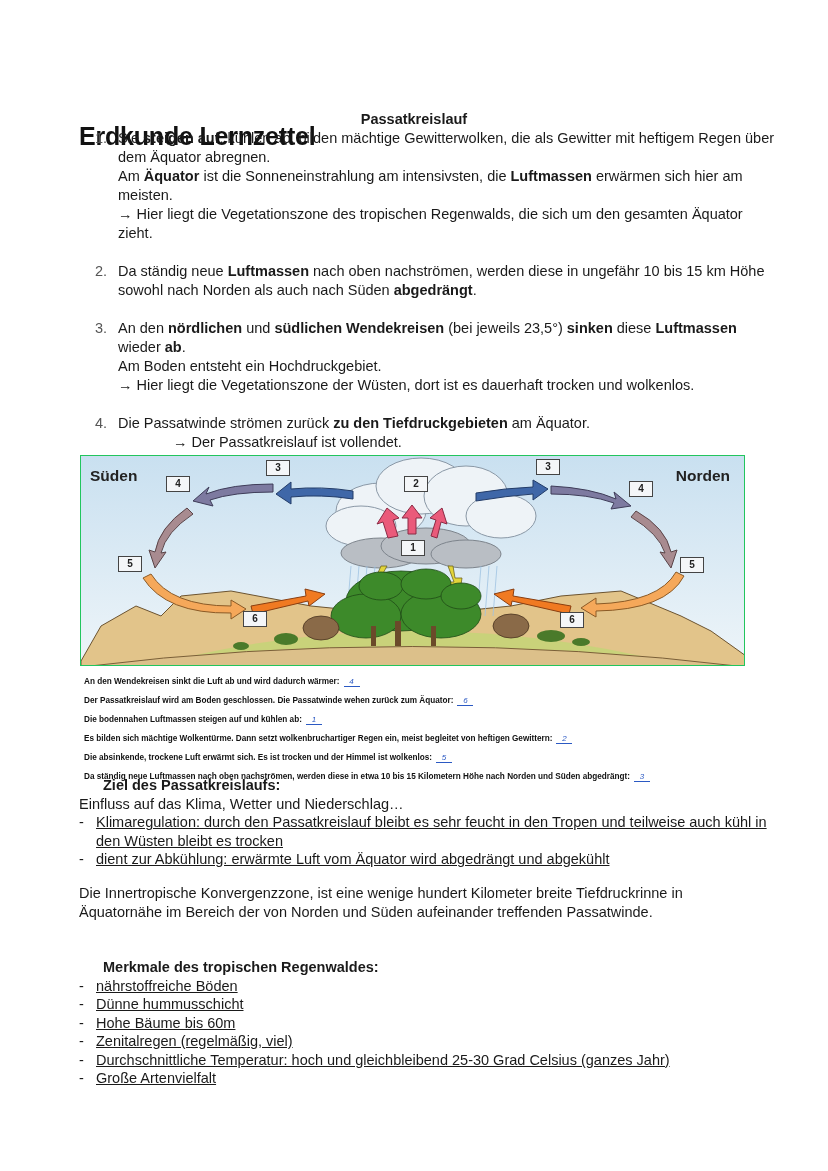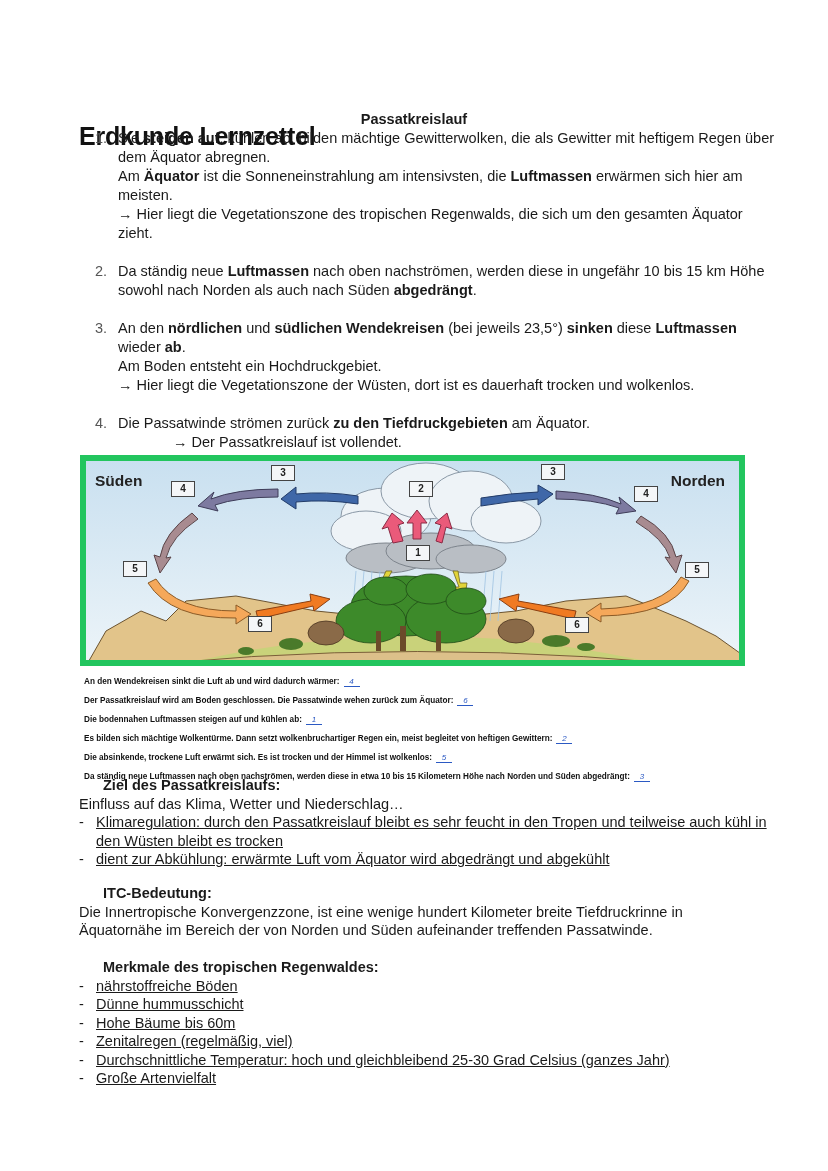--- a/index.html
+++ b/index.html
@@ -11,21 +11,21 @@
   .sec-title { position: absolute; left: 0; width: 828px; top: 111px; text-align: center; font-size: 14.5px; font-weight: bold; }
 
   .steps { position: absolute; left: 95px; top: 129px; width: 680px; font-size: 14.5px; line-height: 19px; }
   .step { display: flex; }
   .step .num { width: 23px; flex: none; color: #555; }
   .step .body { flex: 1; }
   .step b { font-weight: bold; }
   .gap { height: 19px; }
   .indent-arrow { padding-left: 55px; }
 
-  .diagram { position: absolute; left: 80px; top: 455px; width: 665px; height: 211px; border: 6px solid #22c55e; overflow: hidden; }
+  .diagram { position: absolute; left: 80px; top: 455px; width: 665px; height: 211px; border: 1px solid #22c55e; overflow: hidden; }
   .diagram svg { display: block; }
   .lbl-south { position: absolute; left: 9px; top: 11px; font-size: 15.5px; font-weight: bold; color: #222; }
   .lbl-north { position: absolute; right: 14px; top: 11px; font-size: 15.5px; font-weight: bold; color: #222; }
   .nbox { position: absolute; width: 24px; height: 16px; border: 1px solid #444; background: #f4f6f8; font-size: 10px; font-weight: bold; text-align: center; line-height: 14px; color: #222; }
 
   .quiz { position: absolute; left: 84px; top: 672px; width: 680px; font-size: 8.2px; font-weight: bold; line-height: 19px; color: #111; }
   .quiz .ans { display: inline-block; min-width: 16px; margin-left: 4px; border-bottom: 1px solid #2b59c3; color: #2b59c3; font-weight: normal; font-size: 8px; text-align: center; line-height: 9px; font-style: italic; }
 
   .block { position: absolute; left: 79px; width: 690px; font-size: 14.5px; line-height: 18.5px; }
   .block h3 { font-size: 14.5px; font-weight: bold; margin-left: 24px; }
@@ -198,21 +198,20 @@
           <span class="txt">Klimaregulation: durch den Passatkreislauf bleibt es sehr feucht in den Tropen und teilweise auch kühl in den Wüsten bleibt es trocken</span>
         </div>
         <div class="dash-item">
           <span class="dash">-</span>
           <span class="txt">dient zur Abkühlung: erwärmte Luft vom Äquator wird abgedrängt und abgekühlt</span>
         </div>
       </div>
   </div>
 
   <div class="block" style="top:884px;">
-    <h3>ITC-Bedeutung:</h3>
     <div>Die Innertropische Konvergenzzone, ist eine wenige hundert Kilometer breite Tiefdruckrinne in Äquatornähe im Bereich der von Norden und Süden aufeinander treffenden Passatwinde.</div>
   </div>
 
   <div class="block" style="top:958px;">
     <h3>Merkmale des tropischen Regenwaldes:</h3>
     <div id="rw-items">
         <div class="dash-item">
           <span class="dash">-</span>
           <span class="txt">nährstoffreiche Böden</span>
         </div>

